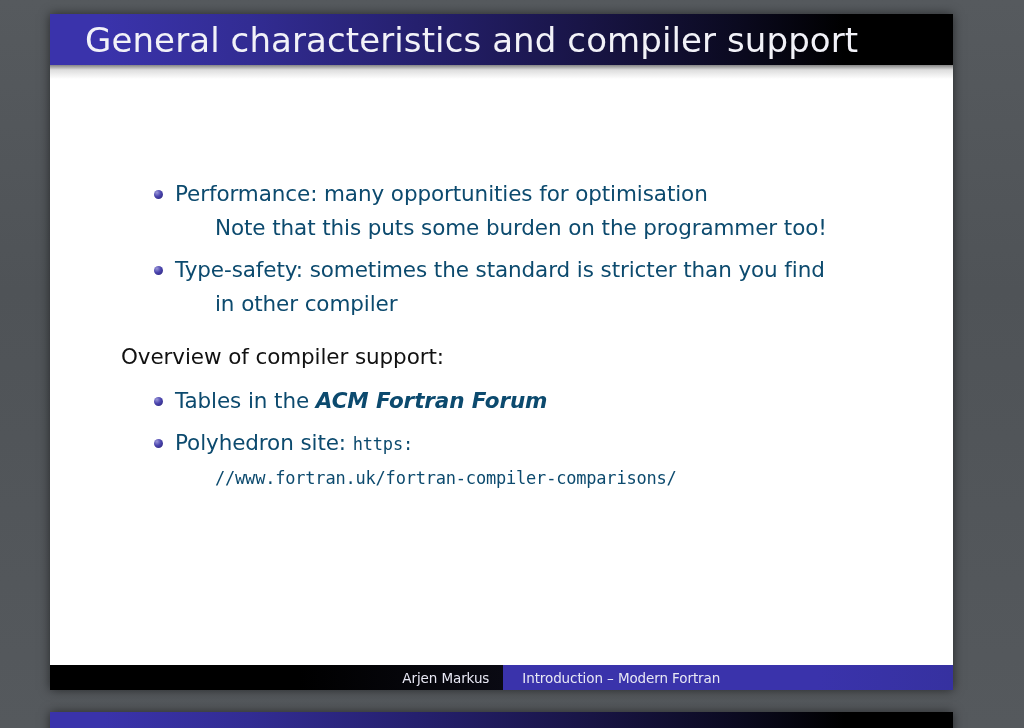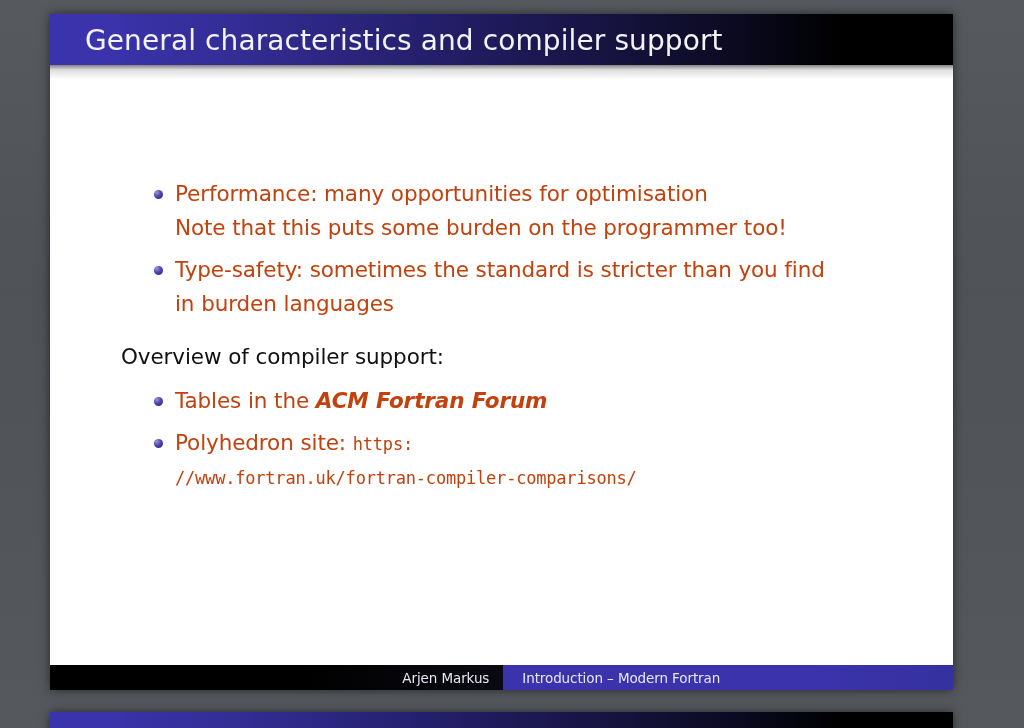--- a/index.html
+++ b/index.html
@@ -40,21 +40,21 @@
   .titlebar-shadow {
     height:14px;
     background:linear-gradient(180deg, rgba(30,30,30,.55) 0%, rgba(120,120,120,.25) 35%, rgba(255,255,255,0) 100%);
   }
   .title-text {
     position:absolute;
     left:35px;
     top:50%;
     transform:translateY(-50%);
     color:#f2f2f8;
-    font-size:28px;
+    font-size:34px;
     font-weight:400;
     letter-spacing:.1px;
     white-space:nowrap;
     font-family:"DejaVu Sans", sans-serif;
   }
 
   
   .body {
     position:relative;
     height:560px;
@@ -79,37 +79,37 @@
   .lead.second { margin-top:20px; }
 
   ul.bullets { list-style:none; margin:0 0 0 0; padding:0; }
   ul.bullets li {
     position:relative;
     padding-left:54px;
     font-size:21.5px;
     line-height:34px;
     margin-bottom:8px;
     letter-spacing:-.1px;
-    color:#c2410c;
+    color:#0c4a6e;
   }
   ul.bullets li .marker {
     position:absolute;
     left:33px;
     top:13px;
     width:9px; height:9px;
     border-radius:50%;
     background:radial-gradient(circle at 32% 28%, #9a96d8 0%, #4b45ae 45%, #262074 100%);
   }
   .mono {
     font-family:"DejaVu Sans Mono", monospace;
     font-size:17px;
     letter-spacing:-.2px;
   }
   .ital { font-style:italic;font-weight:bold; }
-  .line2 { display:block; }
+  .line2 { display:block;margin-left:40px; }
 
   
   .navsyms {
     position:absolute;
     right:14px;
     bottom:12px;
     display:flex;
     align-items:center;
     gap:0;
     opacity:.95;
@@ -176,21 +176,21 @@
 
         <ul class="bullets">
           <li>
             <span class="marker"></span>
             <span>Performance:  many opportunities for optimisation</span>
             <span class="line2">Note that this puts some burden on the programmer too!</span>
           </li>
           <li>
             <span class="marker"></span>
             <span>Type-safety:  sometimes the standard is stricter than you find</span>
-            <span class="line2">in burden languages</span>
+            <span class="line2">in other compiler</span>
           </li>
         </ul>
 
         <p class="lead second">Overview of compiler support:</p>
 
         <ul class="bullets">
           <li>
             <span class="marker"></span>
             <span>Tables in the </span><span class="ital">ACM Fortran Forum</span>
           </li>

